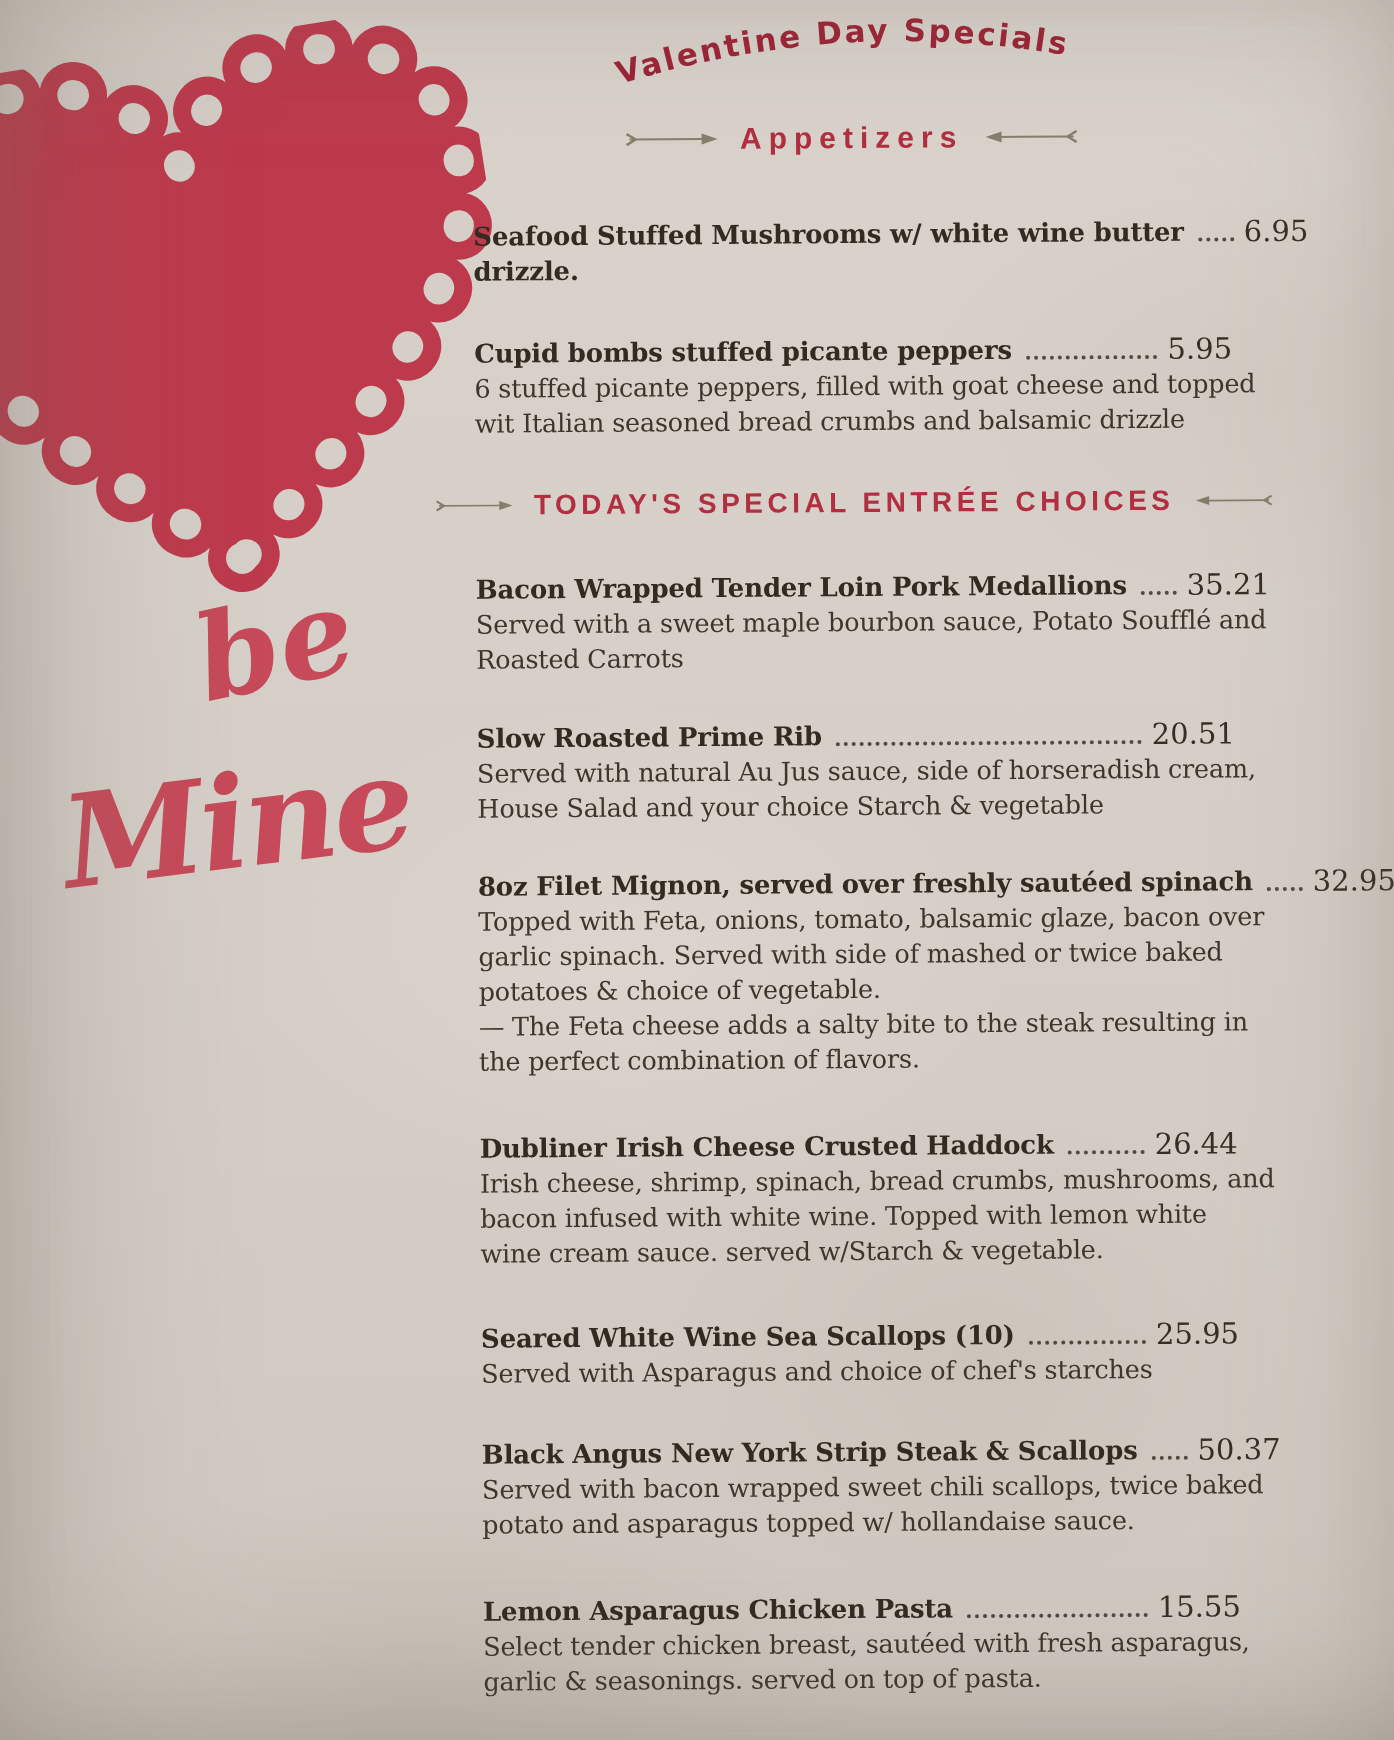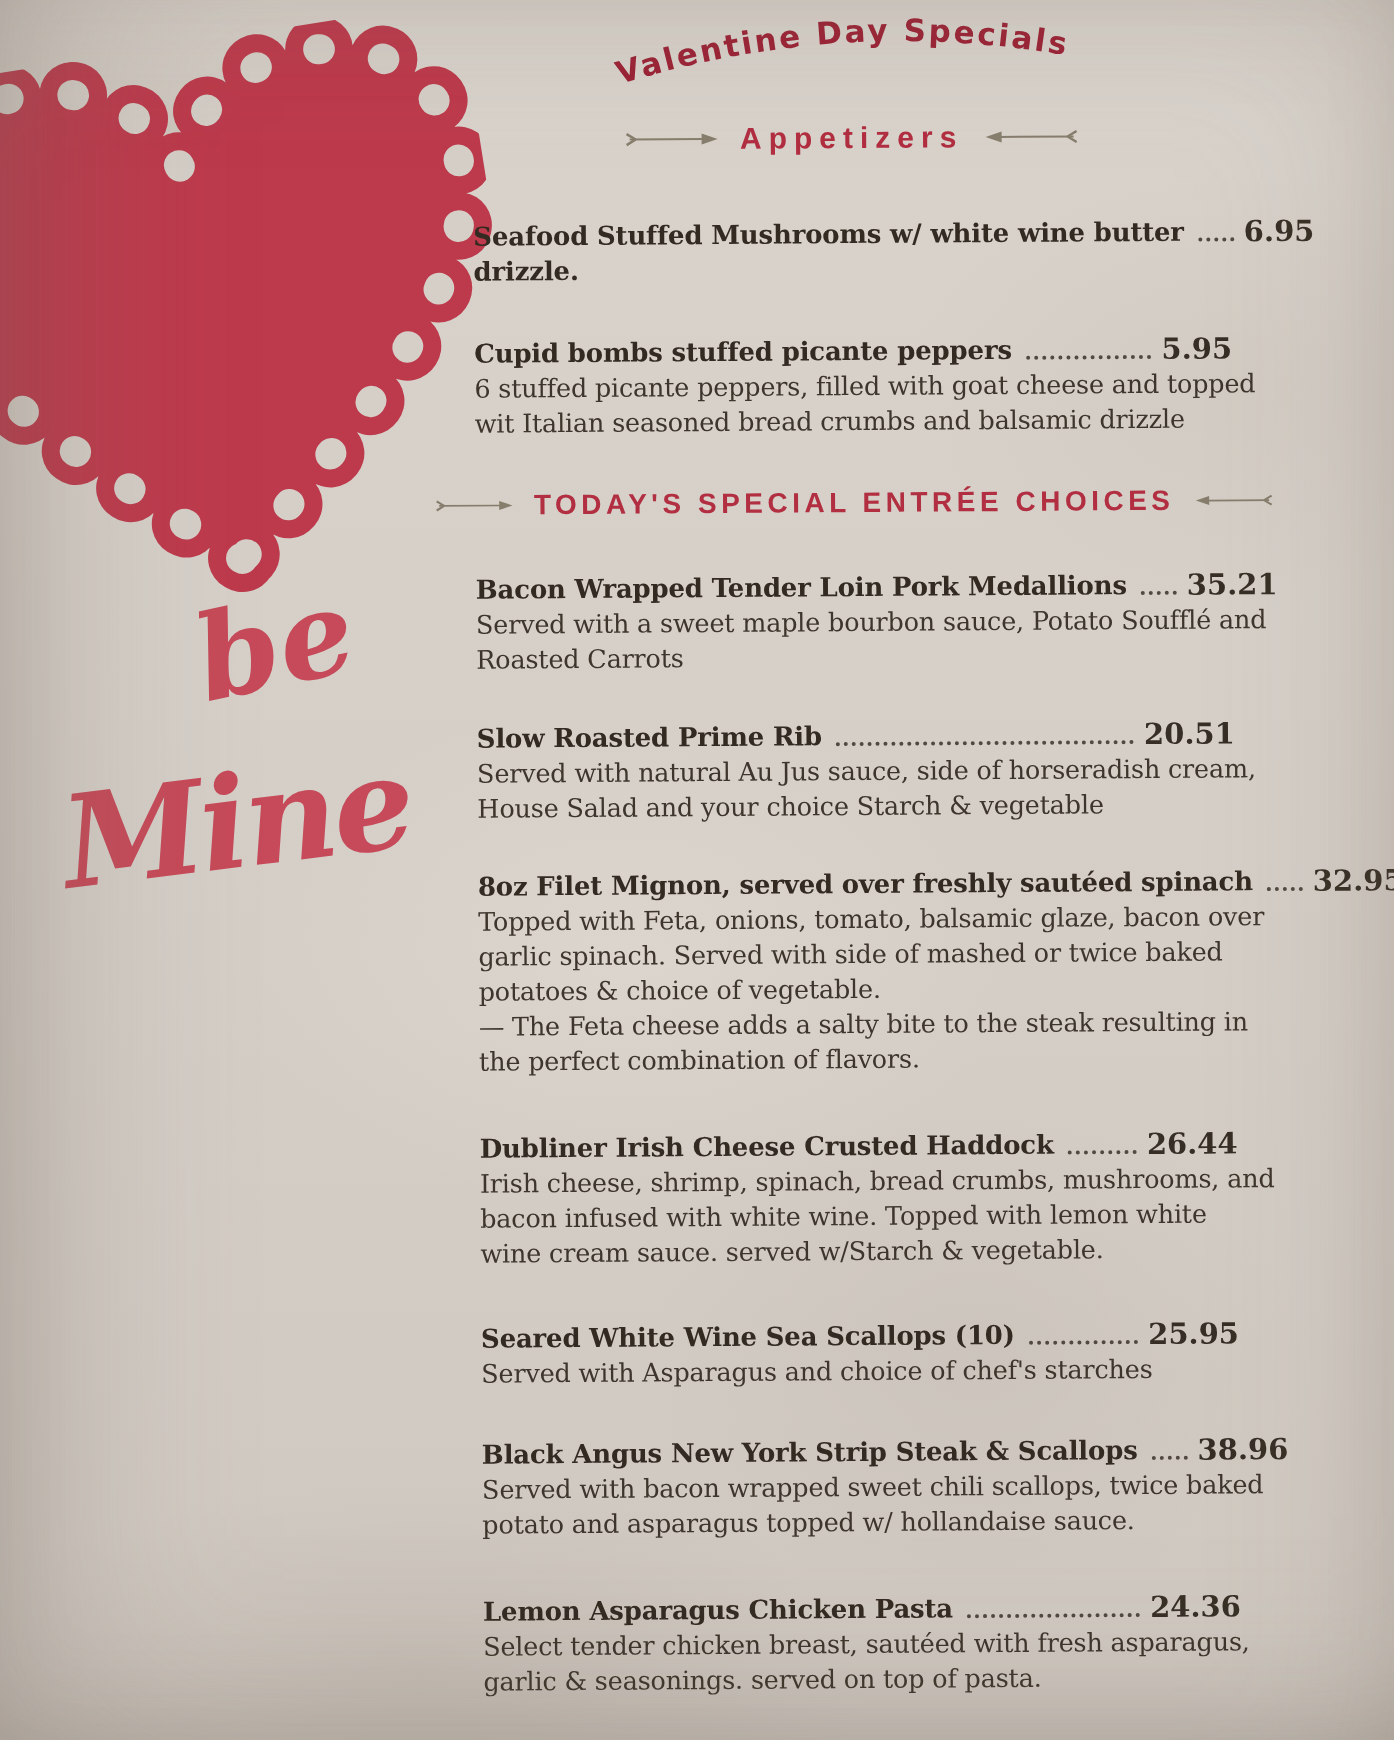--- a/index.html
+++ b/index.html
@@ -39,21 +39,21 @@
   .h-ent{font-size:28px;letter-spacing:4.5px;height:36px;}
   .arrow{flex:0 0 auto;}
   .arrow svg{display:block;}
   .arrow.mirror svg{transform:scaleX(-1);}
   .item{margin-top:40px;}
   .line{display:flex;align-items:flex-end;}
   .iname{font-weight:bold;font-size:26px;color:#332a21;white-space:nowrap;
     letter-spacing:-0.2px;line-height:35px;}
   .leader{flex:1 1 auto;min-width:36px;border-bottom:4px dotted rgba(59,51,41,.85);
     margin:0 10px 8px 14px;}
-  .price{font-weight:bold;font-size:29px;color:#372f25;white-space:nowrap;line-height:35px;}
+  .price{font-weight:normal;font-size:29px;color:#372f25;white-space:nowrap;line-height:35px;}
   .cont{font-weight:bold;font-size:26px;color:#332a21;line-height:35px;letter-spacing:-0.2px;}
   .desc{font-size:25.5px;line-height:35px;white-space:nowrap;letter-spacing:-0.2px;color:#3e362c;}
 </style>
 </head>
 <body>
 
 <div class="heart-wrap">
   <svg width="600" height="556" viewBox="0 0 100 92">
     <path d="M50 86 C24 64 4 46 4 27 C4 12 14 4 26 4 C37 4 46 10 50 20 C54 10 63 4 74 4 C86 4 96 12 96 27 C96 46 76 64 50 86 Z" fill="none" stroke="#bd3a4c" stroke-width="11" pathLength="100" stroke-dasharray="0.1 3.74" stroke-linecap="round"></path>
     <path d="M50 86 C24 64 4 46 4 27 C4 12 14 4 26 4 C37 4 46 10 50 20 C54 10 63 4 74 4 C86 4 96 12 96 27 C96 46 76 64 50 86 Z" fill="#bd3a4c"></path>
@@ -180,29 +180,29 @@
       <span class="leader"></span>
       <span class="price">25.95</span>
     </div>
     <div class="desc">Served with Asparagus and choice of chef's starches</div>
   </div>
 
   <div class="item" style="margin-top:46px;">
     <div class="line">
       <span class="iname">Black Angus New York Strip Steak &amp; Scallops</span>
       <span class="leader"></span>
-      <span class="price">38.96</span>
+      <span class="price">50.37</span>
     </div>
     <div class="desc">Served with bacon wrapped sweet chili scallops, twice baked</div>
     <div class="desc">potato and asparagus topped w/ hollandaise sauce.</div>
   </div>
 
   <div class="item" style="margin-top:52px;">
     <div class="line">
       <span class="iname">Lemon Asparagus Chicken Pasta</span>
       <span class="leader"></span>
-      <span class="price">24.36</span>
+      <span class="price">15.55</span>
     </div>
     <div class="desc">Select tender chicken breast, sautéed with fresh asparagus,</div>
     <div class="desc">garlic &amp; seasonings. served on top of pasta.</div>
   </div>
 
 </div>
 
 </body></html>

